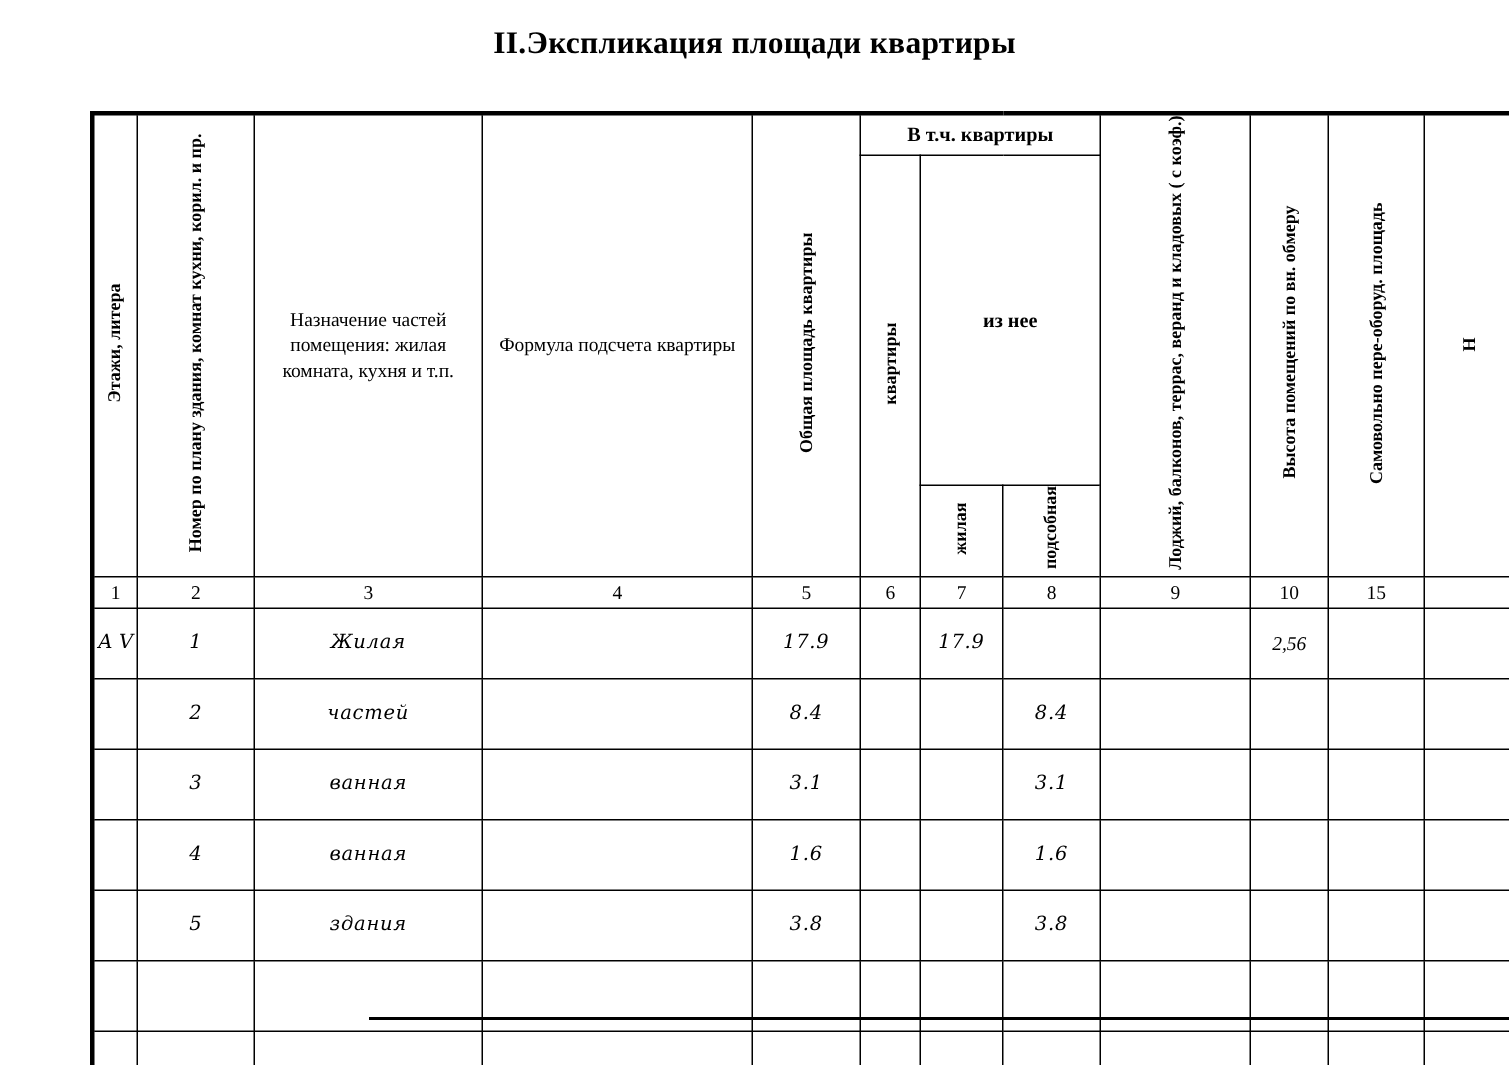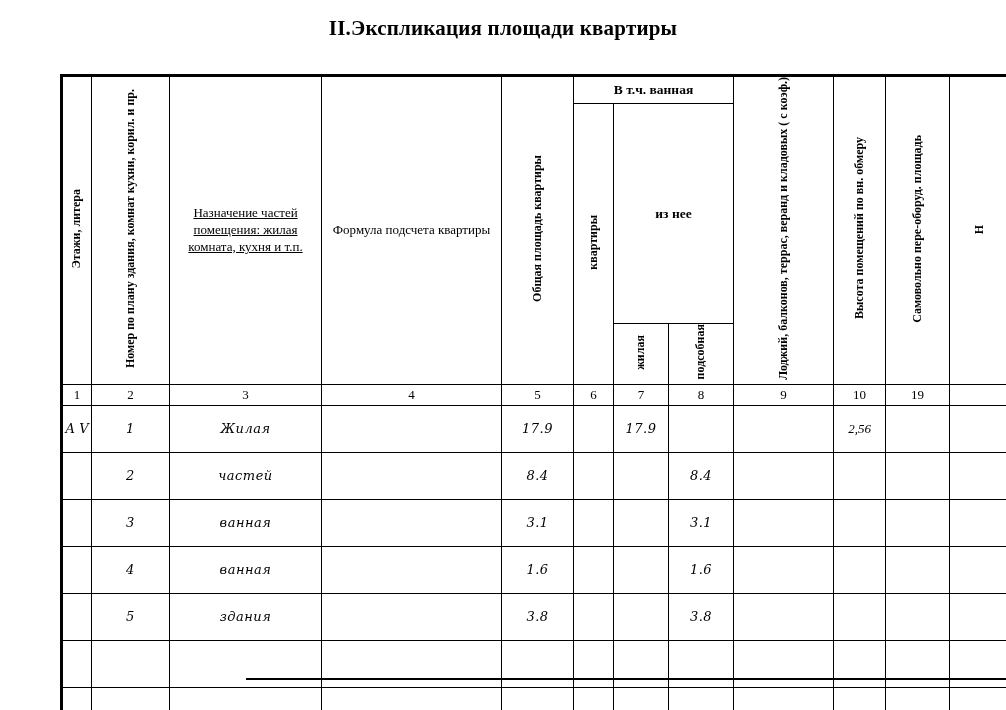--- a/index.html
+++ b/index.html
@@ -73,21 +73,20 @@
     font-size: 12px;
     line-height: 1.15;
   }
 
   .hdr-cell-3 {
     font-weight: bold;
     font-size: 14px;
     line-height: 1.3;
     padding: 4px 6px;
     text-align: left;
-    text-decoration: underline;
   }
   .hdr-cell-4 {
     font-weight: bold;
     font-size: 14.5px;
     line-height: 1.3;
     padding: 4px 8px;
     text-align: left;
     vertical-align: middle;
   }
 
@@ -183,21 +182,21 @@
         <td rowspan="3" class="hdr-cell-3">
           <span>Назначение частей помещения: жилая комната, кухня и т.п.</span>
         </td>
         <td rowspan="3" class="hdr-cell-4">
           <span>Формула подсчета квартиры</span>
         </td>
         <td rowspan="3">
           <span class="vert hdr-small">Общая площадь квартиры</span>
         </td>
         <td colspan="3" style="height:26px">
-          <span class="hdr">В т.ч. ванная</span>
+          <span class="hdr">В т.ч. квартиры</span>
         </td>
         <td rowspan="3">
           <span class="vert hdr-small">Лоджий, балконов, террас, веранд и кладовых ( с коэф.)</span>
         </td>
         <td rowspan="3">
           <span class="vert hdr-small">Высота помещений по вн. обмеру</span>
         </td>
         <td rowspan="3">
           <span class="vert hdr-small">Самовольно пере-оборуд. площадь</span>
         </td>
@@ -225,21 +224,21 @@
         <td>1</td>
         <td>2</td>
         <td>3</td>
         <td>4</td>
         <td>5</td>
         <td>6</td>
         <td>7</td>
         <td>8</td>
         <td>9</td>
         <td>10</td>
-        <td>19</td>
+        <td>15</td>
         <td></td>
       </tr>
     </thead>
     <tbody>
       <tr class="datarow">
         <td class="lit-mark">А V</td>
         <td class="hand">1</td>
         <td class="hand-name">Жилая</td>
         <td></td>
         <td class="hand">17.9</td>

